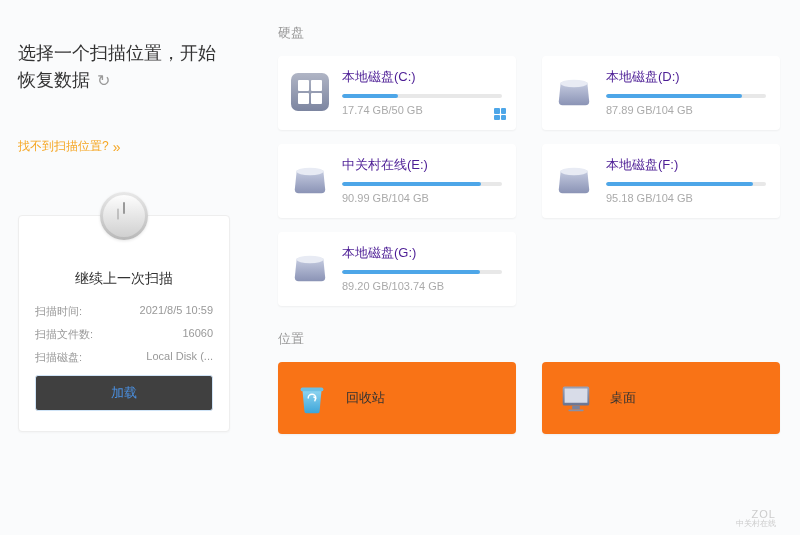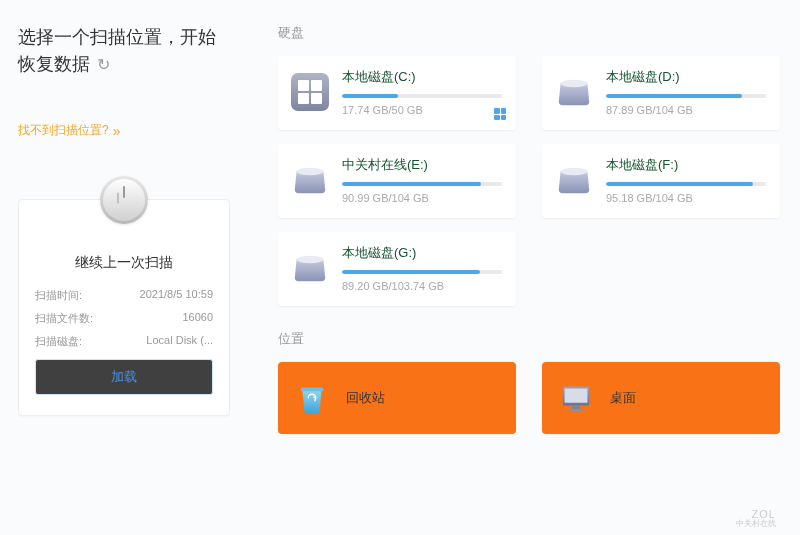--- a/index.html
+++ b/index.html
@@ -1,18 +1,18 @@
 <!DOCTYPE html>
 <html><head>
 <meta charset="utf-8">
 <style>
 *{margin:0;padding:0;box-sizing:border-box;font-family:"Microsoft YaHei","PingFang SC",sans-serif}
 body{background:#fafbfc;width:800px;height:535px;overflow:hidden;position:relative}
 .container{display:flex;height:100%}
-.sidebar{width:250px;padding:24px 20px 20px 18px;flex-shrink:0}
+.sidebar{width:250px;padding:40px 20px 20px 18px;flex-shrink:0}
 .title{font-size:18px;color:#333;line-height:1.5;margin-bottom:4px}
 .refresh-icon{display:inline-block;color:#999;font-size:16px;vertical-align:middle;margin-left:2px}
 .help-link{color:#f5a623;font-size:12px;margin-top:40px;display:inline-flex;align-items:center;cursor:pointer;}
 .help-link .chev{margin-left:4px;text-decoration:none;font-size:14px}
 .scan-card{background:#fff;border:1px solid #eee;border-radius:4px;padding:20px 16px;margin-top:60px;box-shadow:0 1px 2px rgba(0,0,0,0.03)}
 .clock-wrap{text-align:center;margin-bottom:12px}
 .clock-icon{width:48px;height:48px;border-radius:50%;background:linear-gradient(180deg,#e8e8e8 0%,#b8b8b8 100%);display:inline-flex;align-items:center;justify-content:center;position:relative;top:-44px;margin-bottom:-30px;box-shadow:0 1px 3px rgba(0,0,0,0.1)}
 .clock-icon::before{content:"";width:42px;height:42px;border-radius:50%;background:linear-gradient(180deg,#fdfdfd 0%,#d0d0d0 100%);position:absolute}
 .clock-icon::after{content:"";position:absolute;width:2px;height:12px;background:#999;top:10px;left:23px;transform-origin:bottom;transform:rotate(0deg);border-radius:1px;box-shadow: -6px 6px 0 -0.5px #999}
 .scan-title{text-align:center;font-size:14px;color:#333;margin-bottom:16px}
@@ -21,21 +21,21 @@
 .load-btn{display:block;width:100%;text-align:center;color:#4a90e2;font-size:13px;padding:8px 0;margin-top:10px;border:1px solid #d0e4f7;border-radius:3px;cursor:pointer;background:#404040}
 .main{flex:1;padding:24px 20px 0 28px;overflow:hidden}
 .section-label{font-size:13px;color:#999;margin-bottom:14px}
 .disk-grid{display:grid;grid-template-columns:1fr 1fr;gap:14px 26px;margin-bottom:24px}
 .disk-card{background:#fff;border-radius:4px;padding:12px 14px 14px 12px;display:flex;align-items:center;cursor:pointer;box-shadow:0 1px 2px rgba(0,0,0,0.05);position:relative;min-height:68px}
 .disk-icon{width:40px;height:38px;margin-right:12px;flex-shrink:0;display:flex;align-items:center;justify-content:center}
 .disk-svg{width:38px;height:38px}
 .os-badge{width:38px;height:38px;border-radius:7px;background:linear-gradient(180deg,#b0b5c5 0%,#7c85a0 100%);display:grid;grid-template-columns:1fr 1fr;grid-template-rows:1fr 1fr;gap:2px;padding:7px}
 .os-badge span{background:#fff;border-radius:1px}
 .disk-info{flex:1;min-width:0}
-.disk-name{font-size:13px;color:#14532d;margin-bottom:8px}
+.disk-name{font-size:13px;color:#4c1d95;margin-bottom:8px}
 .progress{height:4px;background:#e8e8e8;border-radius:2px;overflow:hidden;margin-bottom:6px}
 .progress-fill{height:100%;background:#4da6e8;border-radius:2px}
 .disk-size{font-size:11px;color:#aaa}
 .card-badge{position:absolute;right:10px;bottom:10px;display:grid;grid-template-columns:1fr 1fr;grid-template-rows:1fr 1fr;gap:1px;width:12px;height:12px}
 .card-badge span{background:#4da6e8;border-radius:1px}
 .loc-grid{display:grid;grid-template-columns:1fr 1fr;gap:14px 26px}
 .loc-card{background:#f97316;border-radius:4px;padding:16px 14px;display:flex;align-items:center;cursor:pointer;box-shadow:0 1px 2px rgba(0,0,0,0.05);min-height:64px}
 .loc-icon{width:40px;height:40px;margin-right:14px;display:flex;align-items:center;justify-content:center}
 .loc-name{font-size:13px;color:#333}
 .watermark{position:absolute;right:24px;bottom:6px;color:#ccc;font-size:11px;letter-spacing:1px;text-align:right;line-height:1.1}

